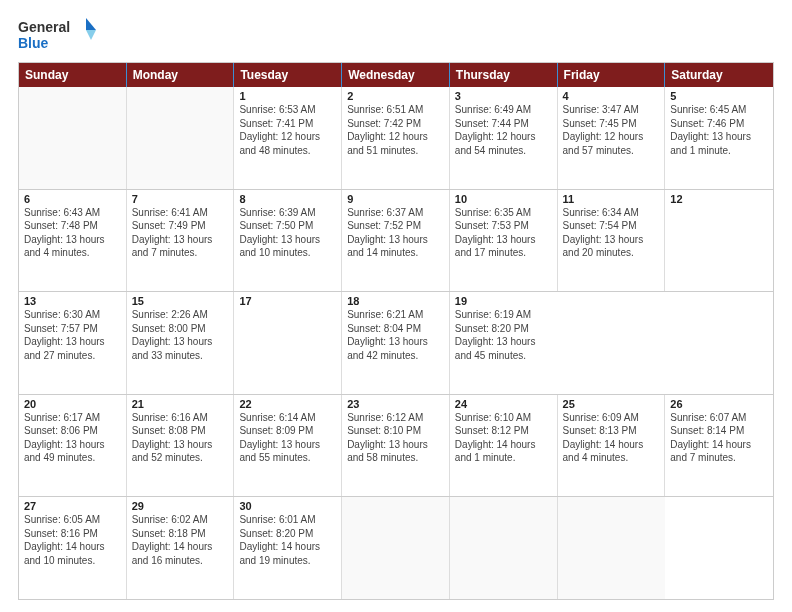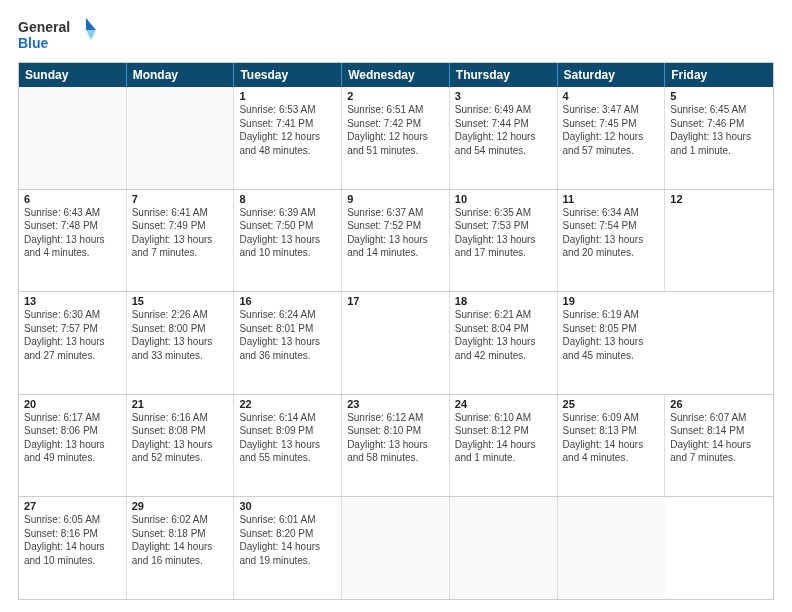--- a/index.html
+++ b/index.html
@@ -44,21 +44,21 @@
     }
     .calendar {
       flex: 1;
       display: flex;
       flex-direction: column;
       border: 1px solid #ccc;
     }
     .cal-header {
       display: grid;
       grid-template-columns: repeat(7, 1fr);
-      background: #0c4a6e;
+      background: #7f1d1d;
     }
     .cal-header-cell {
       color: #fff;
       font-size: 12px;
       font-weight: bold;
       padding: 5px 6px;
       text-align: left;
       border-right: 1px solid #3a8fd4;
     }
     .cal-header-cell:last-child { border-right: none; }
@@ -116,22 +116,22 @@
     </div>
   </div>
 
   <div class="calendar">
     <div class="cal-header">
     <div class="cal-header-cell">Sunday</div>
         <div class="cal-header-cell">Monday</div>
         <div class="cal-header-cell">Tuesday</div>
         <div class="cal-header-cell">Wednesday</div>
         <div class="cal-header-cell">Thursday</div>
+        <div class="cal-header-cell">Friday</div>
         <div class="cal-header-cell">Saturday</div>
-        <div class="cal-header-cell">Friday</div>
       </div>
     <div class="cal-body">
     <div class="cal-row">
           <div class="cal-cell empty"></div>
           <div class="cal-cell empty"></div>
           <div class="cal-cell">
             <span class="day-num">1</span>
             <div class="cell-info">Sunrise: 6:53 AM
 Sunset: 7:41 PM
 Daylight: 12 hours and 48 minutes.</div>
@@ -209,38 +209,32 @@
 Sunset: 7:57 PM
 Daylight: 13 hours and 27 minutes.</div>
           </div>
           <div class="cal-cell">
             <span class="day-num">15</span>
             <div class="cell-info">Sunrise: 2:26 AM
 Sunset: 8:00 PM
 Daylight: 13 hours and 33 minutes.</div>
           </div>
           <div class="cal-cell">
-            <span class="day-num">16</span>
-            <div class="cell-info">Sunrise: 6:24 AM
-Sunset: 8:01 PM
-Daylight: 13 hours and 36 minutes.</div>
-          </div>
-          <div class="cal-cell">
             <span class="day-num">17</span>
           </div>
           <div class="cal-cell">
             <span class="day-num">18</span>
             <div class="cell-info">Sunrise: 6:21 AM
 Sunset: 8:04 PM
 Daylight: 13 hours and 42 minutes.</div>
           </div>
           <div class="cal-cell">
             <span class="day-num">19</span>
             <div class="cell-info">Sunrise: 6:19 AM
-Sunset: 8:05 PM
+Sunset: 8:20 PM
 Daylight: 13 hours and 45 minutes.</div>
           </div>
         </div>
         <div class="cal-row">
           <div class="cal-cell">
             <span class="day-num">20</span>
             <div class="cell-info">Sunrise: 6:17 AM
 Sunset: 8:06 PM
 Daylight: 13 hours and 49 minutes.</div>
           </div>

